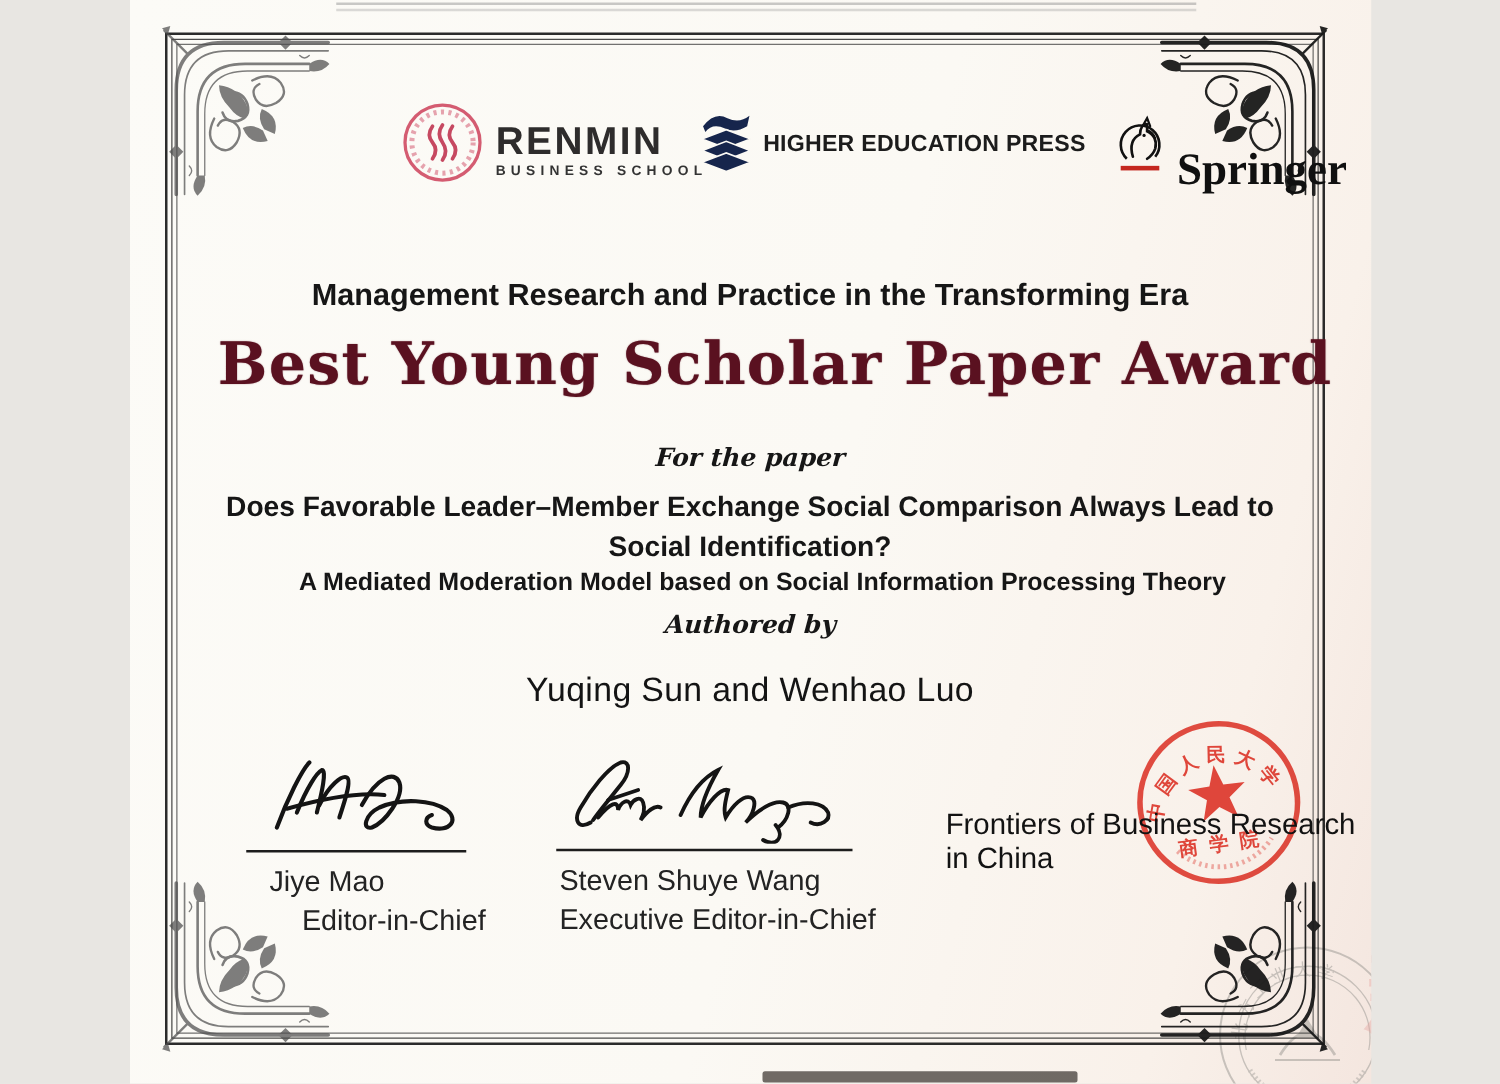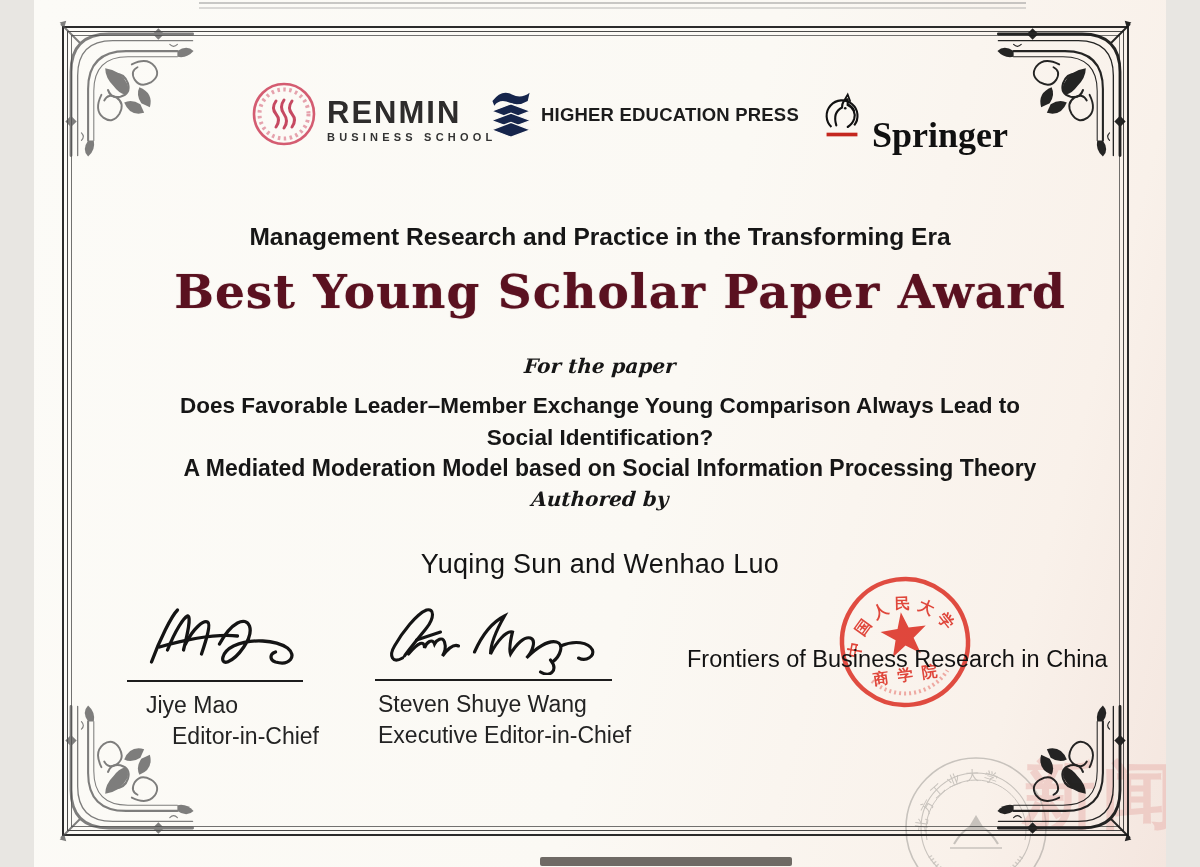--- a/index.html
+++ b/index.html
@@ -1,17 +1,17 @@
 <!DOCTYPE html>
 <html><head>
 <meta charset="utf-8">
 <style>
   html,body{margin:0;padding:0;background:#e8e6e2;}
   #certificate{
-    position:relative;width:1132px;height:867px;margin:0 auto;
+    position:relative;width:993px;height:867px;margin:0 auto;
     background:linear-gradient(105deg,#fcfbf7 0%,#fbf9f4 55%,#f9f1ea 85%,#f4e6df 100%);
     overflow:hidden;
     font-family:"Liberation Sans",sans-serif;
     color:#161616;
   }
   .abs{position:absolute;}
   .ctr{left:0;right:0;text-align:center;}
 
   
   .frame-line{position:absolute;border:2px solid rgba(25,25,25,.92);pointer-events:none;z-index:3;}
@@ -34,23 +34,23 @@
   .springer-title{font-family:"Liberation Serif",serif;font-weight:600;font-size:36px;color:#101010;}
 
   
   .conf1{top:185px;font-size:25px;font-weight:bold;color:#7b1c21;letter-spacing:.2px;z-index:6;}
   .conf2{top:223px;font-size:24.5px;font-weight:bold;color:#161616;z-index:6;}
   .award{top:264px;font-family:"DejaVu Serif",serif;font-size:47px;font-weight:bold;color:#5a1120;letter-spacing:1px;z-index:6;text-shadow:0 0 1px rgba(90,17,32,.6);padding-left:40px;}
   .script{font-family:"DejaVu Serif",serif;font-style:italic;font-weight:600;transform:skewX(-4deg);z-index:6;}
   .forpaper{top:354px;font-size:20px;}
   .title1{top:393px;font-size:22.5px;font-weight:bold;z-index:6;}
   .title2{top:425px;font-size:22.5px;font-weight:bold;z-index:6;}
-  .title3{top:455px;font-size:23px;font-weight:bold;z-index:6;padding-left:20px;}
+  .title3{top:455px;font-size:20px;font-weight:bold;z-index:6;padding-left:20px;}
   .authby{top:487px;font-size:20px;}
-  .authors{top:537px;font-size:27px;font-weight:400;color:#141414;z-index:6;letter-spacing:.3px;margin-top:12px;}
+  .authors{top:537px;font-size:27px;font-weight:400;color:#141414;z-index:6;letter-spacing:.3px;}
 
   
   .sigline{position:absolute;height:2px;background:#1d1d1d;z-index:6;}
   .signame{position:absolute;font-size:23px;color:#232323;z-index:6;}
   .sigrole{position:absolute;font-size:23px;color:#232323;z-index:6;}
   .journal{position:absolute;left:653px;top:646px;font-size:23.5px;color:#121212;z-index:7;}
 
   
   #seal{left:796px;top:567px;width:150px;height:150px;z-index:5;mix-blend-mode:multiply;opacity:.95;}
   #uni-watermark{left:862px;top:748px;width:160px;height:160px;z-index:1;opacity:.55;}
@@ -136,21 +136,21 @@
     <path d="M37,20 q6,2 8,8" fill="none" stroke="#111" stroke-width="2" stroke-linecap="round"></path>
     <circle cx="34" cy="25" r="1.6" fill="#111"></circle>
     <rect x="11" y="55" width="38" height="4.5" fill="#c4271f"></rect>
   </svg>
   <div class="abs springer-title" style="left:838px;top:114px;z-index:6;">Springer</div>
 
   <div class="abs ctr conf2">Management Research and Practice in the Transforming Era</div>
   <div class="abs ctr award">Best Young Scholar Paper Award</div>
   <div class="abs ctr script forpaper">For the paper</div>
 
-  <div class="abs ctr title1">Does Favorable Leader–Member Exchange Young Comparison Always Lead to</div>
+  <div class="abs ctr title1">Does Favorable Leader–Member Exchange Social Comparison Always Lead to</div>
   <div class="abs ctr title2">Social Identification?</div>
   <div class="abs ctr title3">A Mediated Moderation Model based on Social Information Processing Theory</div>
   <div class="abs ctr script authby">Authored by</div>
   <div class="abs ctr authors">Yuqing Sun and Wenhao Luo</div>
 
   <svg class="abs" style="left:95px;top:600px;z-index:6;" width="185" height="72" viewBox="0 0 160 72">
     <g stroke="#141414" stroke-width="3.3" fill="none" stroke-linecap="round">
       <path d="M10,62 C18,40 30,16 36,10"></path>
       <path d="M26,50 C34,30 42,18 46,16 C50,16 46,34 42,50"></path>
       <path d="M44,44 C52,28 62,20 66,22 C70,24 64,42 60,54"></path>

